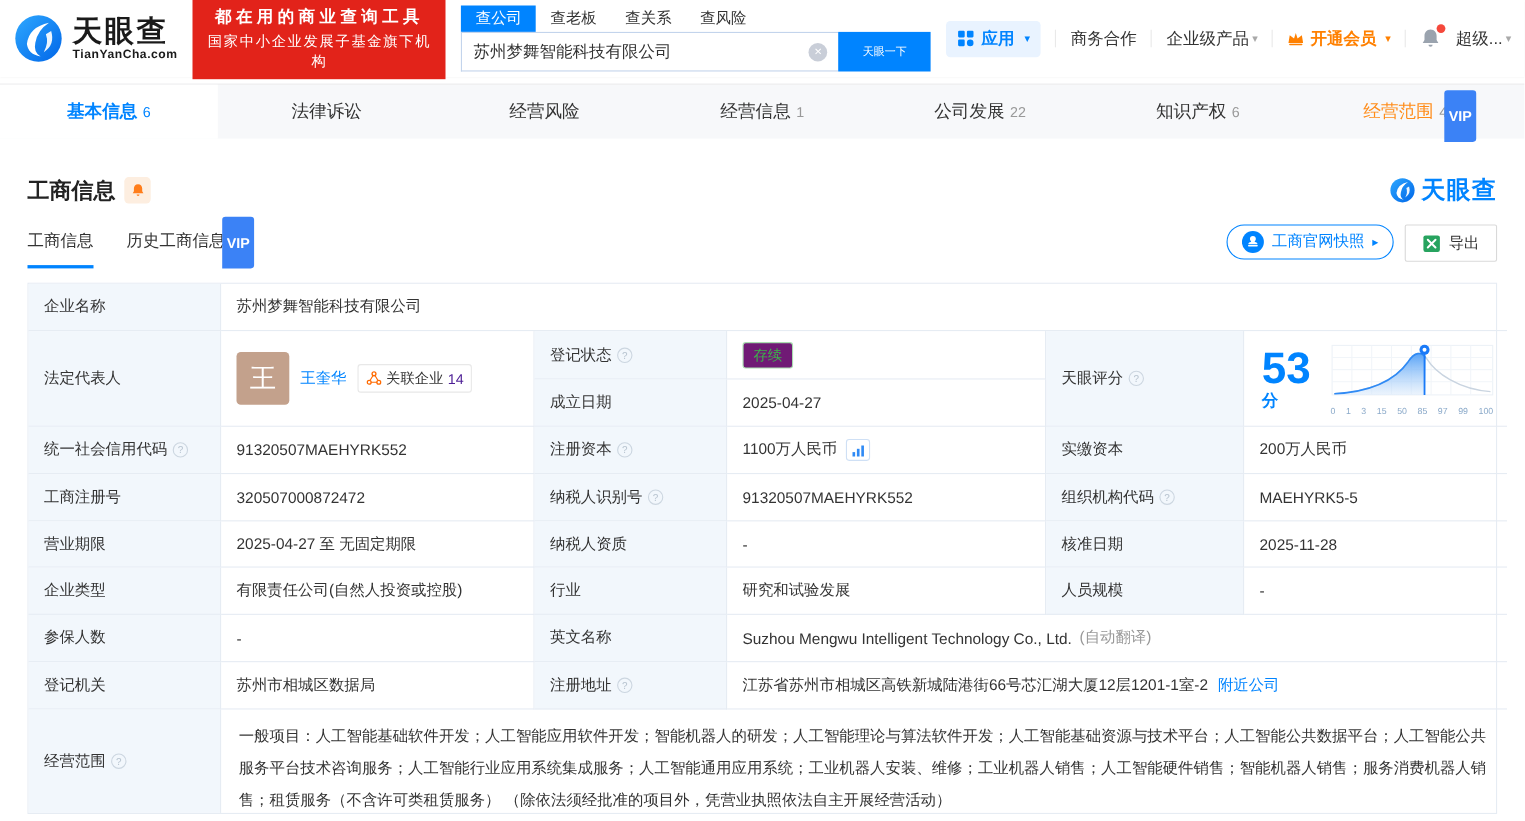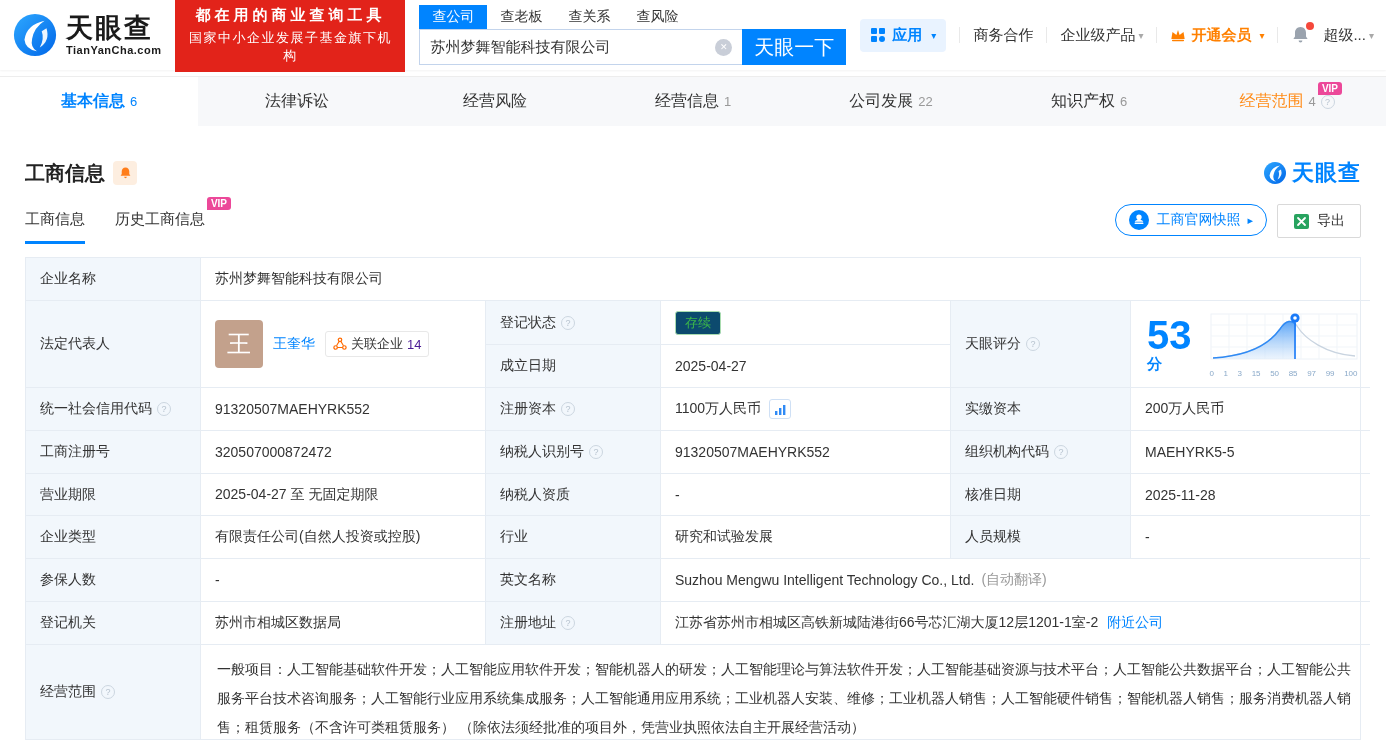--- a/index.html
+++ b/index.html
@@ -19,41 +19,41 @@
 
   .search { width:442px; }
   .stabs { display:flex; font-size:14px; }
   .stab { padding:3px 13px; cursor:pointer; }
   .stab.on { background:#0084ff; color:#fff; }
   .srow { display:flex; }
   .sbox { flex:1; height:36px; border:1px solid #c3d4ec; border-right:none; display:flex; align-items:center; padding:0 10px; }
   .sval { flex:1; font-size:15px; color:#333; }
   .sclear { width:17px; height:17px; border-radius:50%; background:#c9ced8; color:#fff; font-size:9px;
             display:flex; align-items:center; justify-content:center; cursor:pointer; }
-  .sbtn { width:104px; height:36px; background:#0084ff; color:#fff; font-size:20px; border:none;
+  .sbtn { width:84px; height:36px; background:#0084ff; color:#fff; font-size:10px; border:none;
           display:flex; align-items:center; justify-content:center; cursor:pointer; }
 
   .hnav { margin-left:auto; display:flex; align-items:center; gap:13px; font-size:15px; white-space:nowrap; }
   .hsep { width:1px; height:16px; background:#e9e9e9; }
   .caret { font-size:10px; color:#a9a9a9; margin-left:3px; }
   .apps { display:flex; align-items:center; gap:6px; background:#e9f3ff; color:#0084ff; padding:7px 10px; border-radius:4px; cursor:pointer;font-weight:bold;}
   .apps .caret{ color:#0084ff; }
   .hitem { cursor:pointer; display:flex; align-items:center; }
   .vip-entry { color:#ff8000; font-weight:bold; display:flex; align-items:center; gap:5px; cursor:pointer;}
   .bell-wrap { position:relative; cursor:pointer; display:flex; }
   .bell-dot { position:absolute; top:-3px; right:-4px; width:8px; height:8px; background:#f5483b; border-radius:50%; }
 
   
   .tabbar { margin-top:6px; background:#f7f8fa; border-top:1px solid #ededed; height:50px; display:flex; }
   .mtab { flex:1; display:flex; align-items:center; justify-content:center; gap:5px; font-size:16px; cursor:pointer; position:relative;}
   .mtab .cnt { font-size:13px; color:#999; }
   .mtab.on { background:#fff; color:#0084ff; font-weight:bold; }
   .mtab.on .cnt { color:#0084ff; font-weight:normal;}
   .mtab.hist { color:#ff8c19; }
-  .vipbadge { background:#ec4899; color:#fff; font-size:10px; font-weight:bold; padding:1px 4px; border-radius:3px 3px 3px 0; }
+  .vipbadge { background:#3b82f6; color:#fff; font-size:13px; font-weight:bold; padding:16px 4px; border-radius:3px 3px 3px 0; }
   .mtab .vipbadge { position:absolute; top:5px; right:44px; }
 
   
   .content { padding:0 25px; }
   .sechead { margin-top:32px; display:flex; align-items:center; justify-content:space-between; }
   .sec-l { display:flex; align-items:center; gap:8px; }
   .sec-title { font-size:20px; font-weight:bold; color:#222; }
   .bellchip { width:24px; height:24px; background:#fdeee0; border-radius:4px; display:flex; align-items:center; justify-content:center; cursor:pointer;}
   .watermark { display:flex; align-items:center; gap:5px; }
   .wm-text { font-size:22px; font-weight:bold; color:#0084ff; letter-spacing:1px;}
@@ -83,21 +83,21 @@
   .link { color:#0084ff; cursor:pointer; }
   .muted { color:#999; }
   .dash { color:#333; }
 
   .rep { gap:10px; }
   .avatar { width:48px; height:48px; border-radius:4px; background:#c3a18c; color:#fff; font-size:24px;
             display:flex; align-items:center; justify-content:center; cursor:pointer; flex:none;}
   .relbadge { display:flex; align-items:center; gap:4px; border:1px solid #e8e8e8; border-radius:3px;
               padding:3px 7px; font-size:13px; cursor:pointer; background:#fff;}
   .relbadge .n { color:#4c1d95; }
-  .statusbadge { background:#0c4a6e; border:1px solid #a9dcb0; color:#3cb54a; font-size:13px;
+  .statusbadge { background:#701a75; border:1px solid #a9dcb0; color:#3cb54a; font-size:13px;
                  padding:2px 9px; border-radius:3px; }
   .capicon { width:22px; height:20px; border:1px solid #cfe0f5; border-radius:3px; margin-left:8px;
              display:flex; align-items:center; justify-content:center; cursor:pointer; background:#fff;}
   .scorecell { gap:16px; padding:0 10px 0 16px; }
   .score-num { font-size:40px; font-weight:bold; color:#0084ff; line-height:1; }
   .score-unit { font-size:15px; font-weight:bold; color:#0084ff; }
   .chart { width:152px; }
   .axis { display:flex; justify-content:space-between; font-size:8px; color:#8aa9c9; padding:0 2px; margin-top:1px;}
   .scope { padding:10px 16px; line-height:29px; align-items:flex-start; }
 </style>

